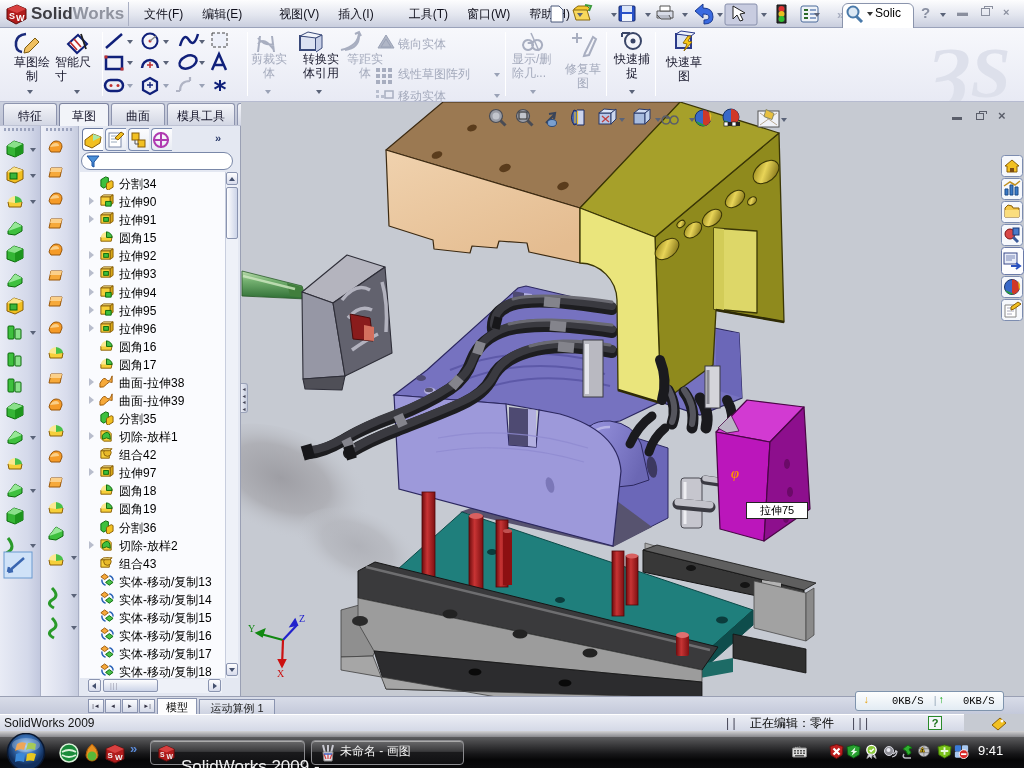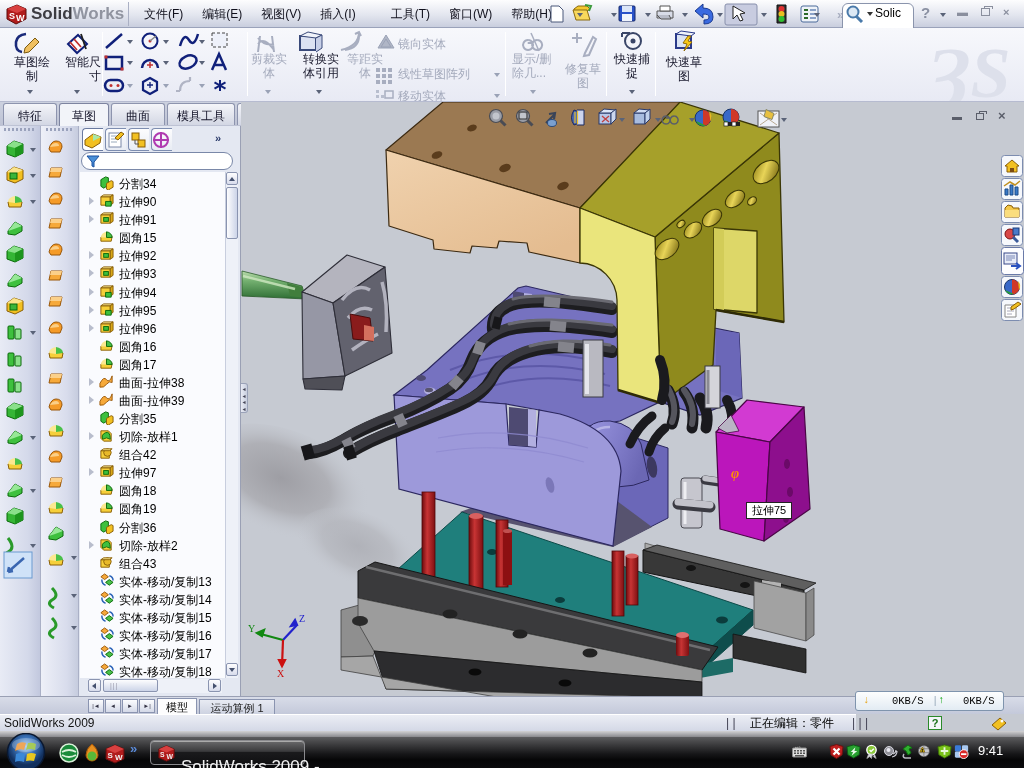--- a/index.html
+++ b/index.html
@@ -23,21 +23,21 @@
 <div class="a" style="left:0;top:0;width:1024px;height:28px;background:linear-gradient(#fdfdfe,#e3e6ef 55%,#c9cede);border-bottom:1px solid #9aa2ba">
  <svg class="a" style="left:5px;top:3px" width="23" height="22" viewBox="0 0 23 22">
   <path d="M2 6 L12 2 L21 6 L21 16 L11 21 L2 16 Z" fill="#b01c1c" stroke="#5c0d0d"></path>
   <path d="M2 6 L12 2 L21 6 L12 10 Z" fill="#d84040"></path>
   <text x="4" y="16" font-size="9" font-weight="bold" fill="#fff">S</text>
       <text x="11" y="18" font-size="9" font-weight="bold" fill="#fff">W</text>
  </svg>
  <div class="a tx" style="left:31px;top:4px;font-size:17px;font-weight:bold;color:#3c3c42">Solid<span style="color:#9094a0">Works</span></div>
  <div class="a" style="left:128px;top:2px;width:1px;height:24px;background:#aab0c4"></div>
  <div class="a tx" style="left:144px;top:8px;font-size:12px;color:#10101c">
-  <span style="margin-right:19px">文件(F)</span><span style="margin-right:19px">编辑(E)</span><span style="margin-right:19px">视图(V)</span><span style="margin-right:35px">插入(I)</span><span style="margin-right:19px">工具(T)</span><span style="margin-right:19px">窗口(W)</span><span>帮助(H)</span>
+  <span style="margin-right:19px">文件(F)</span><span style="margin-right:37px">编辑(E)</span><span style="margin-right:19px">视图(V)</span><span style="margin-right:35px">插入(I)</span><span style="margin-right:19px">工具(T)</span><span style="margin-right:19px">窗口(W)</span><span>帮助(H)</span>
  </div>
  <svg class="a" style="left:545px;top:3px" width="410" height="23" viewBox="0 0 410 23">
 
   <path d="M6 3 h8 l4 4 v12 h-12 Z" fill="#fff" stroke="#4a587a"></path>
   <path d="M29 6 l4 -3 h9 l3 3 -3 2 h-13 z" fill="#f4c830" stroke="#8a6a10"></path>
       <path d="M28 7 h14 l3 10 h-14 z" fill="#f8d85c" stroke="#8a6a10"></path>
       <path d="M40 2 l6 1 -2 5" fill="none" stroke="#3a9a3a" stroke-width="2"></path>
   <rect x="74" y="3" width="16" height="15" rx="1" fill="#2a52c8" stroke="#15296a"></rect>
       <rect x="77" y="3" width="10" height="6" fill="#dce6f8"></rect>
       <rect x="77" y="11" width="10" height="7" fill="#f0f4fc"></rect>
@@ -150,21 +150,21 @@
   <circle cx="633" cy="13" r="8" fill="none" stroke="#3a4668" stroke-width="2"></circle>
       <circle cx="633" cy="13" r="2.5" fill="#3a4668"></circle>
       <path d="M622 5 h8 m-8 0 v4" stroke="#3a4668" stroke-width="2"></path>
 
   <rect x="676" y="6" width="15" height="14" fill="#dbe4f4" stroke="#2a3a8a" stroke-width="2"></rect>
       <path d="M676 6 l5 -3 14 2 -4 3z" fill="#eef2fa" stroke="#2a3a8a"></path>
       <path d="M688 8 l-5 7 4 1 -3 7 8 -9 -4 -1 3 -5z" fill="#f8c818" stroke="#906a08"></path>
  </svg>
 
  <div class="a tx" style="left:8px;top:28px;width:48px;text-align:center;font-size:12px;color:#18182c">草图绘<br>制</div>
- <div class="a tx" style="left:55px;top:28px;width:46px;text-align:right;font-size:12px;color:#18182c">智能尺<br>寸</div>
+ <div class="a tx" style="left:55px;top:28px;width:46px;text-align:left;font-size:12px;color:#18182c">智能尺<br>寸</div>
  <div class="a tx" style="left:245px;top:25px;width:48px;text-align:center;font-size:12px;color:#a4aabc">剪裁实<br>体</div>
  <div class="a tx" style="left:296px;top:25px;width:50px;text-align:center;font-size:12px;color:#18182c">转换实<br>体引用</div>
  <div class="a tx" style="left:344px;top:25px;width:42px;text-align:center;font-size:12px;color:#a4aabc">等距实<br>体</div>
  <div class="a tx" style="left:398px;top:10px;font-size:12px;color:#a4aabc">镜向实体</div>
  <div class="a tx" style="left:398px;top:40px;font-size:12px;color:#a4aabc">线性草图阵列</div>
  <div class="a tx" style="left:398px;top:62px;font-size:12px;color:#a4aabc">移动实体</div>
  <div class="a tx" style="left:512px;top:25px;width:44px;font-size:12px;color:#a4aabc">显示/删<br>除几...</div>
  <div class="a tx" style="left:561px;top:35px;width:44px;text-align:center;font-size:12px;color:#a4aabc">修复草<br>图</div>
  <div class="a tx" style="left:610px;top:25px;width:44px;text-align:center;font-size:12px;color:#18182c">快速捕<br>捉</div>
  <div class="a tx" style="left:662px;top:28px;width:44px;text-align:center;font-size:12px;color:#18182c">快速草<br>图</div>
@@ -849,21 +849,21 @@
  <div class="dn" style="left:378px;top:16px;border-top-color:#5a6378"></div>
  <div class="dn" style="left:414px;top:16px;border-top-color:#5a6378"></div>
  <div class="dn" style="left:448px;top:16px;border-top-color:#5a6378"></div>
  <div class="dn" style="left:540px;top:16px;border-top-color:#5a6378"></div>
 
  <div class="a tx" style="left:711px;top:9px;font-size:10px;color:#5a5e6a;font-weight:bold">▬</div>
     <div class="a" style="left:735px;top:11px;width:8px;height:7px;border:1.5px solid #5a5e6a"></div>
     <div class="a" style="left:738px;top:9px;width:8px;height:3px;border:1.5px solid #5a5e6a;border-bottom:none"></div>
     <div class="a tx" style="left:757px;top:7px;font-size:13px;color:#5a5e6a;font-weight:bold">×</div>
 
- <div class="a tx" style="left:505px;top:400px;background:#fff;border:1px solid #222;font-size:11px;padding:1px 5px;color:#000">拉伸75</div>
+ <div class="a tx" style="left:505px;top:400px;background:#fff;border:1px solid #222;font-size:11px;padding:1px 13px;color:#000">拉伸75</div>
 
  <div class="a" style="left:0;top:281px;width:7px;height:30px;background:linear-gradient(90deg,#e8ebf4,#c8cede);border:1px solid #9aa2b8;border-left:none;border-radius:0 3px 3px 0;font-size:5px;color:#445;line-height:6.5px;text-align:center;padding-top:2px">◄<br>◄<br>◄<br>◄</div>
 </div>
 
 <div class="a" style="left:1001px;top:155px;width:23px;height:192px">
  <div class="lbtn" style="top:0"><svg width="22" height="22" viewBox="0 0 22 22">
         <rect x="0.5" y="0.5" width="21" height="21" rx="3" fill="#f6f8fc" stroke="#7d8db0"></rect>
         <path d="M4 11 l7 -6 7 6 -2 0 0 6 -10 0 0 -6z" fill="#f2c021" stroke="#8a5f06"></path>
         <rect x="9" y="13" width="4" height="4" fill="#7a4a10"></rect>
       </svg></div>
@@ -914,21 +914,21 @@
 </div>
 
 <div class="a" style="left:855px;top:691px;width:149px;height:20px;background:linear-gradient(#fdfefe,#e2ebf3);border:1.5px solid #7f94ad;border-radius:3px;font-size:10.5px;font-family:'Liberation Mono',monospace;color:#000">
  <span class="a" style="left:7px;top:2px;color:#e8a820;font-weight:bold">↓</span>
     <span class="a" style="left:36px;top:3px">0KB/S</span>
  <span class="a" style="left:76px;top:3px;color:#9ab">|</span>
  <span class="a" style="left:82px;top:2px;color:#18a818;font-weight:bold">↑</span>
     <span class="a" style="left:107px;top:3px">0KB/S</span>
 </div>
 
-<div class="a" style="left:0;top:714px;width:856px;height:17px;background:linear-gradient(#eceef5,#d4d8e6);border-top:1px solid #fff">
+<div class="a" style="left:0;top:714px;width:964px;height:17px;background:linear-gradient(#eceef5,#d4d8e6);border-top:1px solid #fff">
  <div class="a tx" style="left:4px;top:2px;font-size:12px;color:#111">SolidWorks 2009</div>
  <div class="a tx" style="left:726px;top:2px;font-size:12px;color:#445">| |</div>
  <div class="a tx" style="left:750px;top:2px;font-size:12px;color:#000">正在编辑：零件</div>
  <div class="a tx" style="left:852px;top:2px;font-size:12px;color:#445">| | |</div>
  <div class="a" style="left:928px;top:1px;width:14px;height:14px;background:#f4f6fa;border:1px solid #2a8a2a;color:#187018;font-size:11px;font-weight:bold;text-align:center;line-height:13px">?</div>
  <svg class="a" style="left:990px;top:1px" width="18" height="15" viewBox="0 0 18 15">
       <path d="M2 9 L10 2 L16 7 L8 14z" fill="#f2c021" stroke="#8a5f06"></path>
       <circle cx="12" cy="5" r="1.5" fill="#fff"></circle>
     </svg>
 </div>
@@ -967,20 +967,29 @@
  <div class="a tx" style="left:130px;top:5px;color:#5a8ad8;font-size:13px;font-weight:bold">»</div>
  <div class="a" style="left:150px;top:3px;width:155px;height:25px;background:linear-gradient(#6a6a6c,#3a3a3c 45%,#1a1a1c 50%,#101012);border:1px solid #8a8a8e;border-radius:4px;box-shadow:inset 0 1px 0 #aaa">
   <svg class="a" style="left:6px;top:3px" width="19" height="18" viewBox="0 0 22 21">
         <path d="M2 6 L11 2 L20 6 L20 16 L11 20 L2 16 Z" fill="#b01c1c" stroke="#5c0d0d"></path>
         <path d="M2 6 L11 2 L20 6 L11 10 Z" fill="#d84040"></path>
         <text x="3.5" y="15" font-size="8" font-weight="bold" fill="#eee">S</text>
         <text x="11" y="17" font-size="8" font-weight="bold" fill="#eee">W</text>
       </svg>
   <div class="a tx" style="left:30px;top:16px;font-size:17px;color:#f2f2f2">SolidWorks 2009 - ...</div>
  </div>
+ <div class="a" style="left:311px;top:3px;width:153px;height:25px;background:linear-gradient(#6a6a6c,#3a3a3c 45%,#1a1a1c 50%,#101012);border:1px solid #8a8a8e;border-radius:4px;box-shadow:inset 0 1px 0 #aaa">
+  <svg class="a" style="left:8px;top:3px" width="16" height="18" viewBox="0 0 16 18">
+        <path d="M3 1 l2 8 M8 1 l0 8 M13 1 l-2 8" stroke="#c8c8d0" stroke-width="2"></path>
+        <path d="M3 8 h10 l-1 9 h-8z" fill="#e8e8f0" stroke="#888"></path>
+        <path d="M4 10 l2 5 M8 10 l0 5 M12 10 l-2 5" stroke="#d04040" stroke-width="1.2"></path>
+        <path d="M4 10 l8 0" stroke="#4060c0" stroke-width="1.5"></path>
+      </svg>
+  <div class="a tx" style="left:28px;top:4px;font-size:12px;color:#f2f2f2">未命名 - 画图</div>
+ </div>
  <svg class="a" style="left:792px;top:9px" width="15" height="13" viewBox="0 0 15 13">
       <rect x="0.5" y="2" width="14" height="9" rx="1" fill="#ddd" stroke="#888"></rect>
       <g fill="#555">
         <rect x="2" y="4" width="2" height="1.5"></rect>
         <rect x="5" y="4" width="2" height="1.5"></rect>
         <rect x="8" y="4" width="2" height="1.5"></rect>
         <rect x="11" y="4" width="2" height="1.5"></rect>
         <rect x="2" y="6.5" width="2" height="1.5"></rect>
         <rect x="5" y="6.5" width="2" height="1.5"></rect>
         <rect x="8" y="6.5" width="2" height="1.5"></rect>

